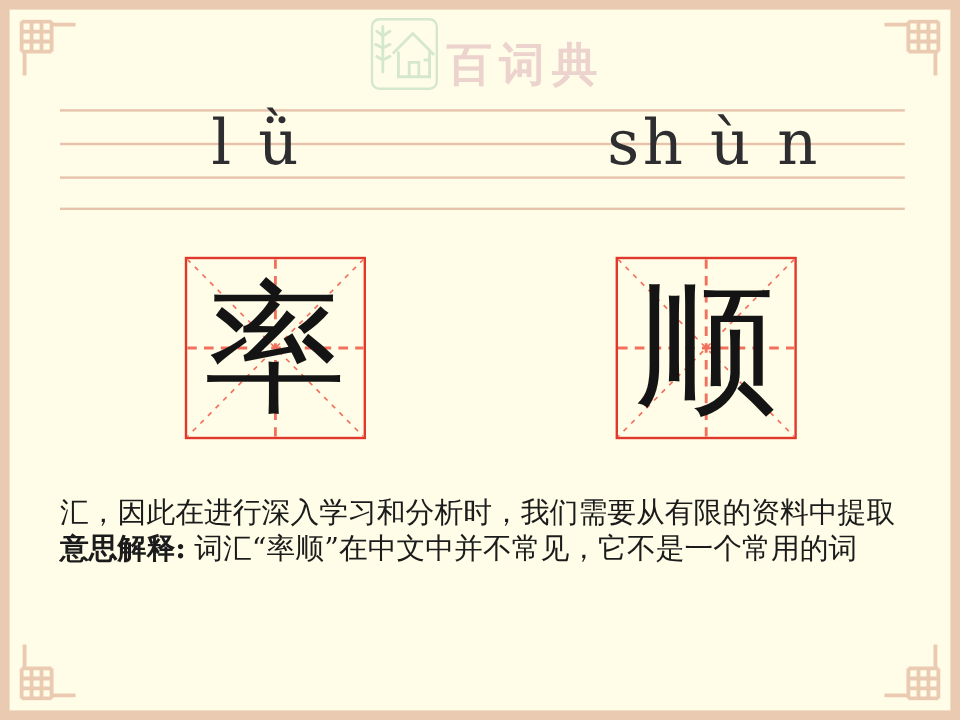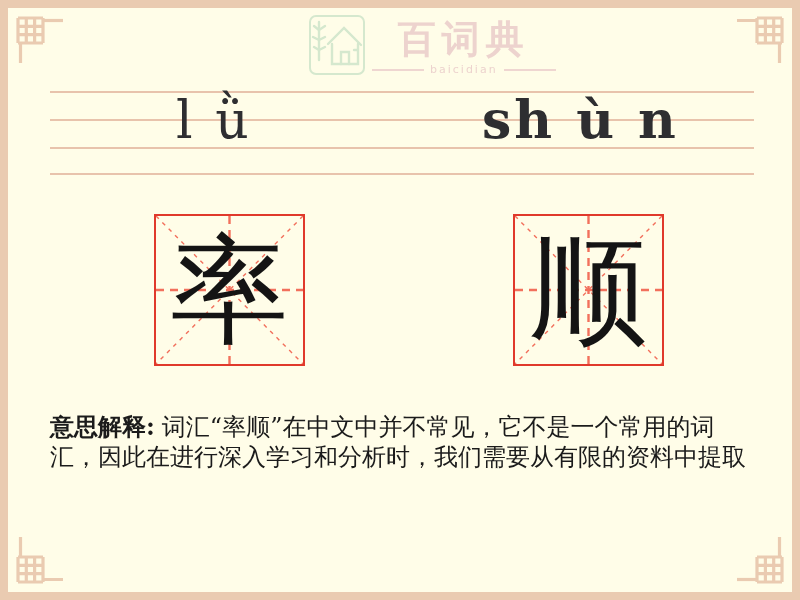--- a/index.html
+++ b/index.html
@@ -38,21 +38,21 @@
 
   
   .rule-line{position:absolute;left:42px;width:704px;height:2px;background:#E8C3AC;}
   .rl1{top:83px;} .rl2{top:111px;} .rl3{top:139px;} .rl4{top:165px;}
   .py{
     position:absolute;top:85px;
     font-size:52px;line-height:54px;letter-spacing:3px;
     color:#2E2E31;font-family:"DejaVu Serif", serif;white-space:pre;
   }
   .py1{left:168px;}
-  .py2{left:474px;font-weight:bold;}
+  .py2{left:498px;}
 
   
   .charbox{
     position:absolute;top:206px;width:151px;height:152px;
     box-sizing:border-box;border:2px solid #E0392B;
     display:flex;align-items:center;justify-content:center;
   }
   .box1{left:146px;}
   .box2{left:505px;}
   .charbox svg.grid{position:absolute;left:0;top:0;width:100%;height:100%;}
@@ -114,25 +114,20 @@
       <rect x="2" y="2" width="54" height="58" rx="6" stroke-width="2"></rect>
       <path d="M11 8 V46"></path>
       <path d="M11 16 l-5 -4 M11 16 l6 -4 M11 26 l-6 -3 M11 26 l6 -3 M11 36 l-5 -3 M11 36 l6 -3"></path>
       <path d="M20 30 L36 14 L53 31"></path>
       <path d="M24 30 V50 H50 V30"></path>
       <path d="M33 50 V38 H41 V50"></path>
       <path d="M46 36 h3"></path>
     </svg>
     <div class="logo-text">
       <div class="logo-title">百词典</div>
-      <div class="logo-sub">
-        <span class="rule"></span>
-        <span class="sub-text">baicidian</span>
-        <span class="rule"></span>
-      </div>
     </div>
   </div>
 
   <div class="rule-line rl1"></div>
   <div class="rule-line rl2"></div>
   <div class="rule-line rl3"></div>
   <div class="rule-line rl4"></div>
   <span class="py py1">l ǜ</span>
   <span class="py py2">sh ù n</span>
 
@@ -149,19 +144,19 @@
     <svg class="grid" viewBox="0 0 147 148" preserveAspectRatio="none" stroke="#F2705C">
       <line x1="0" y1="0" x2="147" y2="148" stroke-width="1.4" stroke-dasharray="4 5"></line>
       <line x1="147" y1="0" x2="0" y2="148" stroke-width="1.4" stroke-dasharray="4 5"></line>
       <line x1="0" y1="74" x2="147" y2="74" stroke-width="2.4" stroke-dasharray="8 6"></line>
       <line x1="73.5" y1="0" x2="73.5" y2="148" stroke-width="2.4" stroke-dasharray="8 6"></line>
     </svg>
     <span class="hanzi">顺</span>
   </div>
 
   <div class="explanation">
+    <div class="exp-line">汇，因此在进行深入学习和分析时，我们需要从有限的资料中提取</div>
     <div class="exp-line">
       <span class="exp-bold">意思解释:</span><span>词汇“率顺”在中文中并不常见，它不是一个常用的词</span>
     </div>
-    <div class="exp-line">汇，因此在进行深入学习和分析时，我们需要从有限的资料中提取</div>
   </div>
 
 </div>
 
 </body></html>

